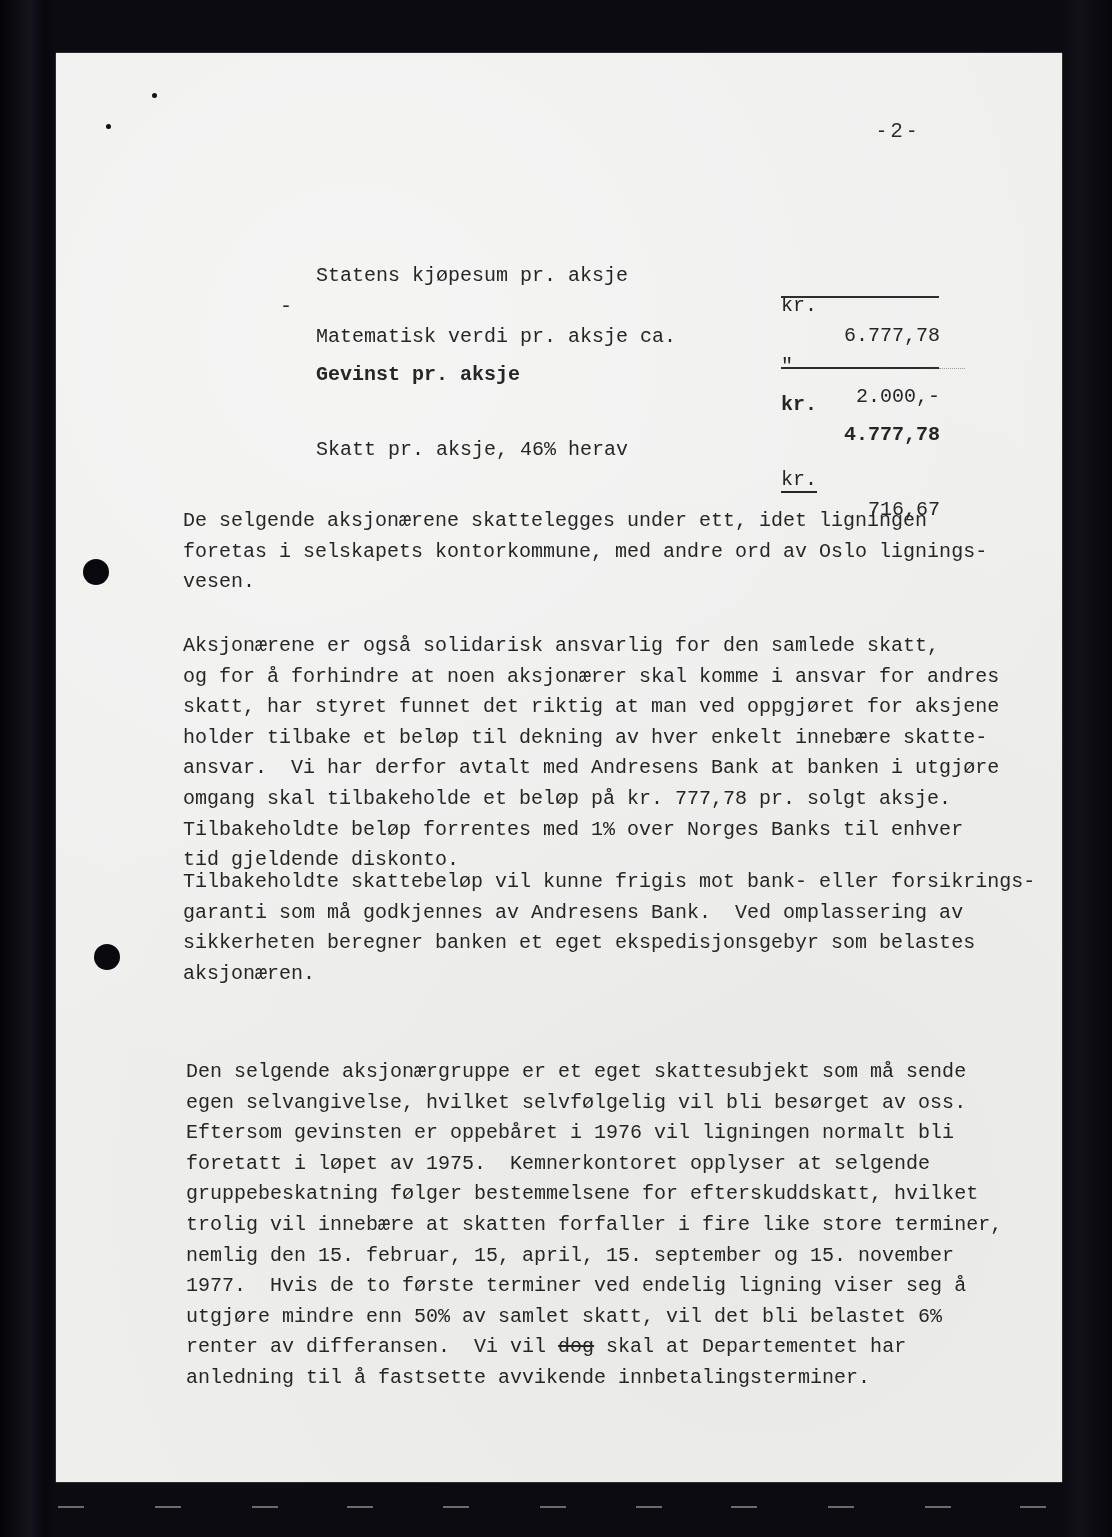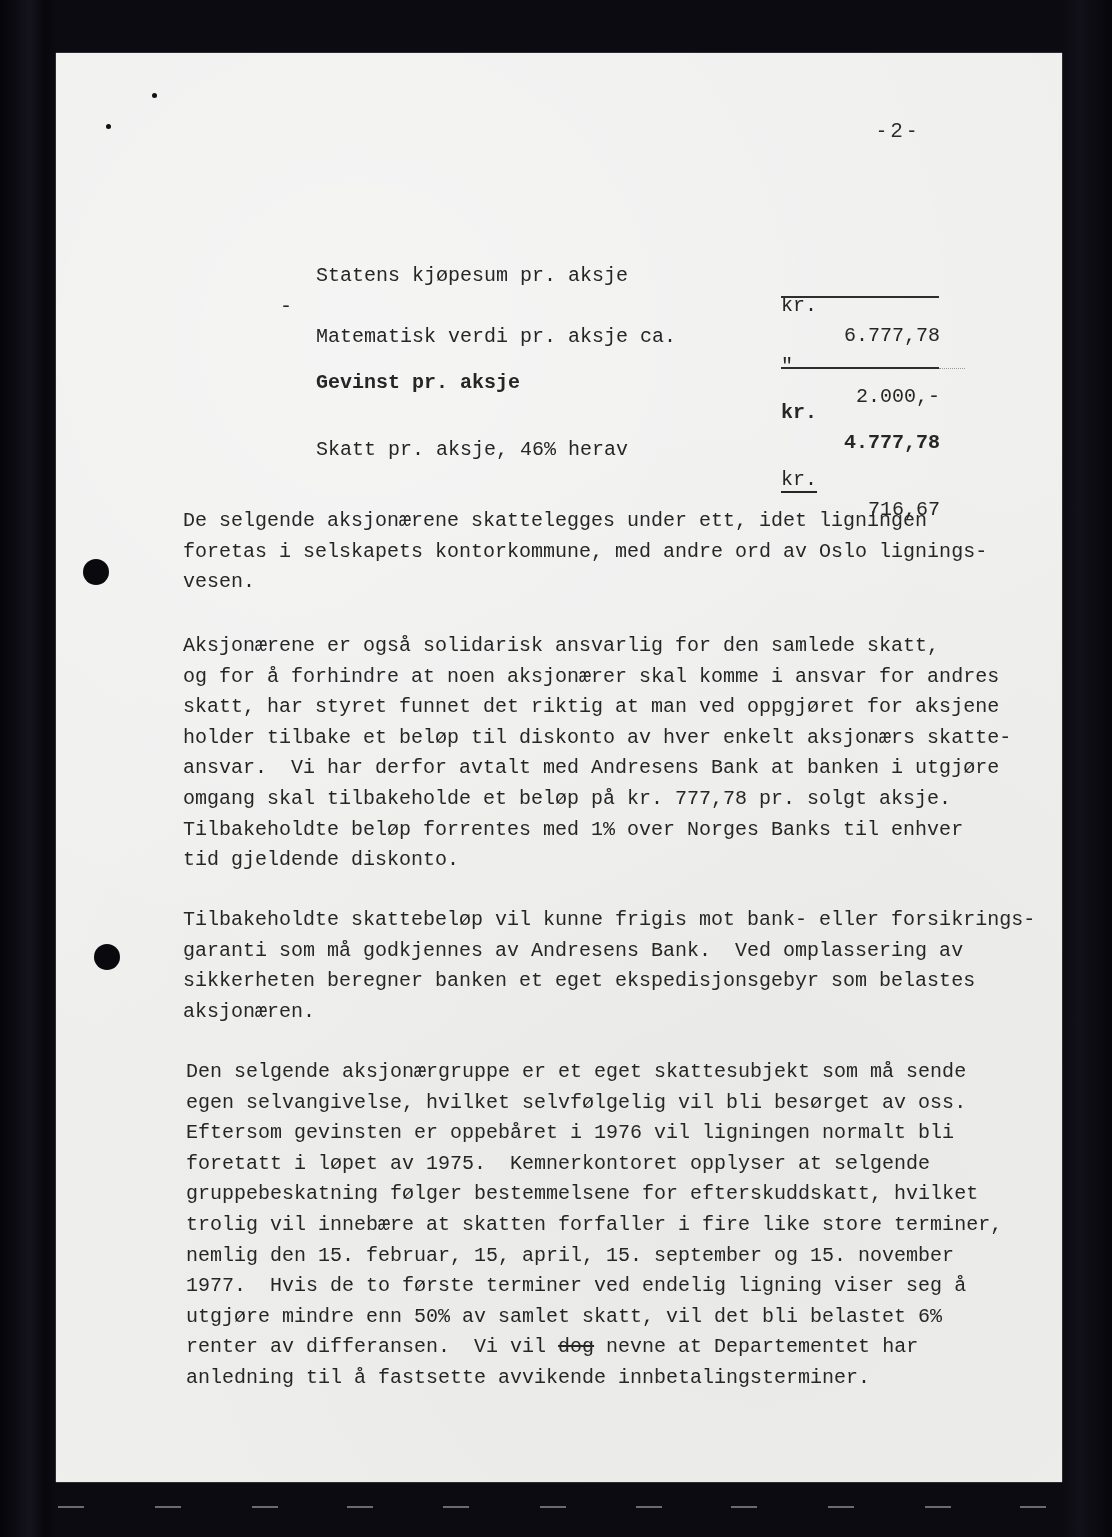--- a/index.html
+++ b/index.html
@@ -76,62 +76,62 @@
     <span class="cur">kr.</span>
     <span class="amt">6.777,78</span>
   </div>
   <div class="calc-row" style="top:262px;">
     <span class="minus">-</span>
     <span class="lbl">Matematisk verdi pr. aksje ca.</span>
     <span class="cur">"</span>
     <span class="amt">2.000,-</span>
   </div>
   <div class="rule" style="top:296px;"></div>
-  <div class="calc-row" style="top:338px;font-weight:bold;">
+  <div class="calc-row" style="top:330px;font-weight:bold;">
     <span class="lbl">Gevinst pr. aksje</span>
     <span class="cur">kr.</span>
     <span class="amt">4.777,78</span>
   </div>
   <div class="rule" style="top:367px;"></div>
   <div class="rule-dotted"></div>
   <div class="calc-row" style="top:405px;">
     <span class="lbl">Skatt pr. aksje, 46% herav</span>
     <span class="cur underlined" style="width:158px; display:inline-block;">kr.</span>
     <span class="amt">716,67</span>
   </div>
 </div>
 
 <div class="para" style="top:506px;"><span>De selgende aksjonærene skattelegges under ett, idet ligningen</span>
 <span>foretas i selskapets kontorkommune, med andre ord av Oslo lignings-</span>
 <span>vesen.</span></div>
 
 <div class="para" style="top:631px;"><span>Aksjonærene er også solidarisk ansvarlig for den samlede skatt,</span>
 <span>og for å forhindre at noen aksjonærer skal komme i ansvar for andres</span>
 <span>skatt, har styret funnet det riktig at man ved oppgjøret for aksjene</span>
-<span>holder tilbake et beløp til diskonto av hver enkelt aksjonærs skatte-</span>
+<span>holder tilbake et beløp til dekning av hver enkelt innebære skatte-</span>
 <span>ansvar.  Vi har derfor avtalt med Andresens Bank at banken i utgjøre</span>
 <span>omgang skal tilbakeholde et beløp på kr. 777,78 pr. solgt aksje.</span>
 <span>Tilbakeholdte beløp forrentes med 1% over Norges Banks til enhver</span>
 <span>tid gjeldende diskonto.</span></div>
 
-<div class="para" style="top:905px;"><span>Tilbakeholdte skattebeløp vil kunne frigis mot bank- eller forsikrings-</span>
+<div class="para" style="top:867px;"><span>Tilbakeholdte skattebeløp vil kunne frigis mot bank- eller forsikrings-</span>
 <span>garanti som må godkjennes av Andresens Bank.  Ved omplassering av</span>
 <span>sikkerheten beregner banken et eget ekspedisjonsgebyr som belastes</span>
 <span>aksjonæren.</span></div>
 
 <div class="para" style="top:1057px; left:186px;"><span>Den selgende aksjonærgruppe er et eget skattesubjekt som må sende</span>
 <span>egen selvangivelse, hvilket selvfølgelig vil bli besørget av oss.</span>
 <span>Eftersom gevinsten er oppebåret i 1976 vil ligningen normalt bli</span>
 <span>foretatt i løpet av 1975.  Kemnerkontoret opplyser at selgende</span>
 <span>gruppebeskatning følger bestemmelsene for efterskuddskatt, hvilket</span>
 <span>trolig vil innebære at skatten forfaller i fire like store terminer,</span>
 <span>nemlig den 15. februar, 15, april, 15. september og 15. november</span>
 <span>1977.  Hvis de to første terminer ved endelig ligning viser seg å</span>
 <span>utgjøre mindre enn 50% av samlet skatt, vil det bli belastet 6%</span>
-<span><span>renter av differansen.  Vi vil </span><span class="strike">dog</span><span> nevne at Departementet har</span></span>
+<span><span>renter av differansen.  Vi vil </span><span class="strike">dog</span><span> skal at Departementet har</span></span>
 <span>anledning til å fastsette avvikende innbetalingsterminer.</span></div>
 
 <div>
   <div class="film-dash" style="left:58px;"></div>
   <div class="film-dash" style="left:155px;"></div>
   <div class="film-dash" style="left:252px;"></div>
   <div class="film-dash" style="left:347px;"></div>
   <div class="film-dash" style="left:443px;"></div>
   <div class="film-dash" style="left:540px;"></div>
   <div class="film-dash" style="left:636px;"></div>

